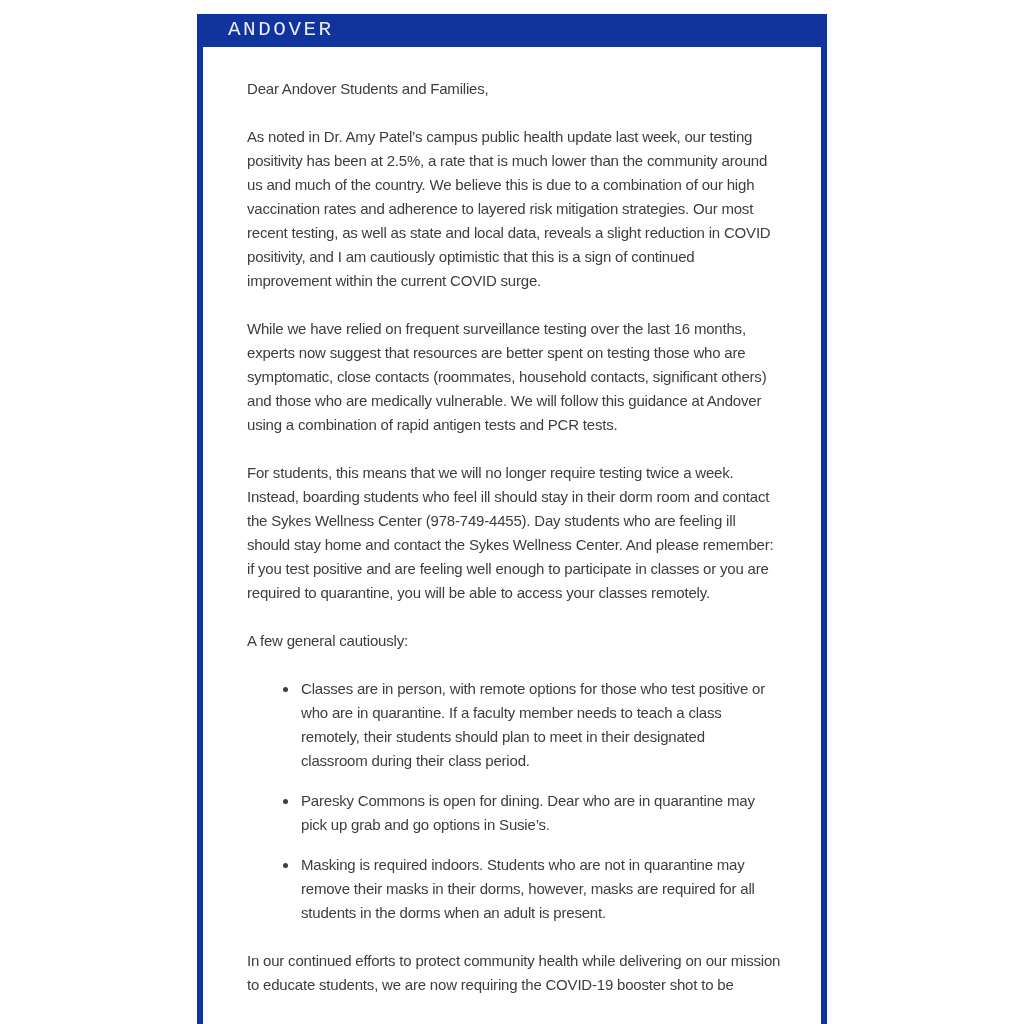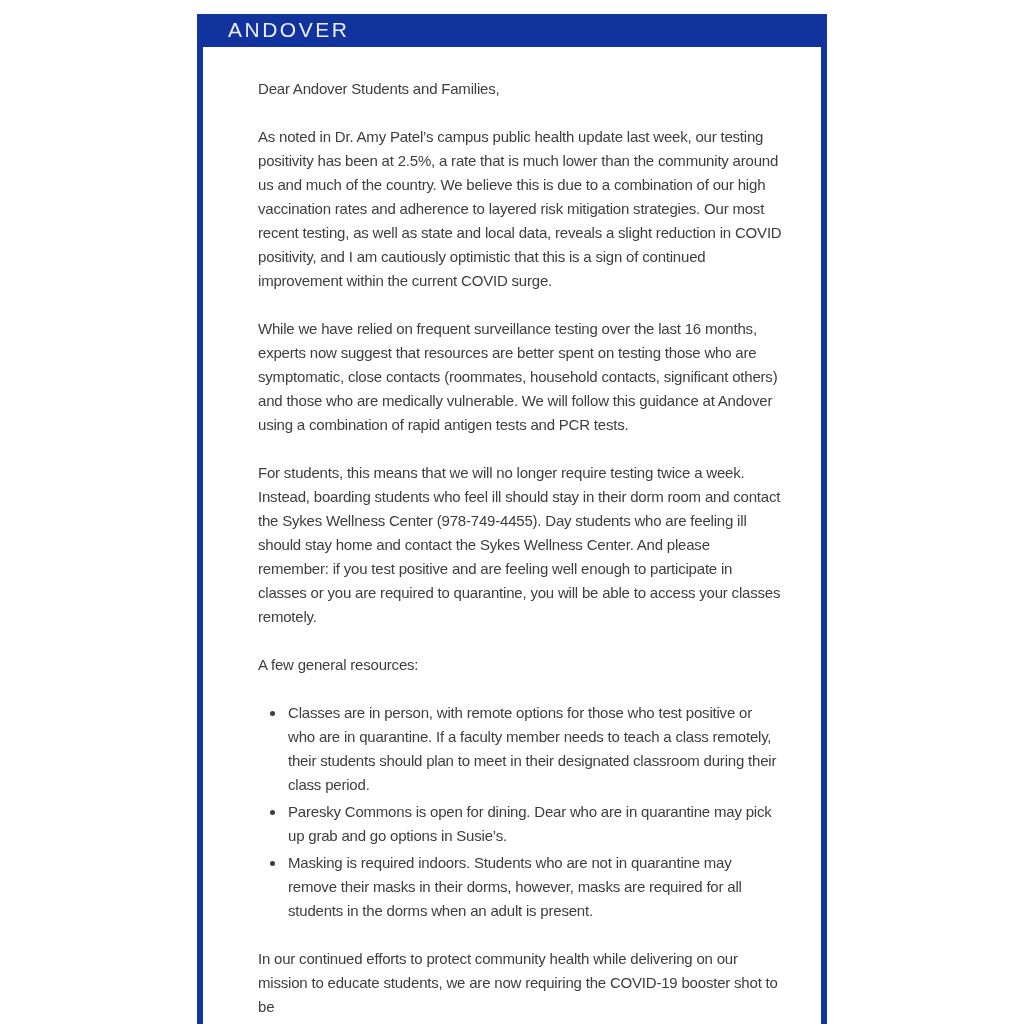--- a/index.html
+++ b/index.html
@@ -15,46 +15,46 @@
     width: 630px;
   }
   .brand-bar {
     height: 33px;
     background: #10339e;
     display: flex;
     align-items: center;
     padding-left: 31px;
   }
   .wordmark {
-    font-family: Liberation Sans, sans-serif;
+    font-family: Liberation Mono, monospace;
     font-size: 21px;
     font-weight: 500;
     color: #e9ecf6;
     letter-spacing: 2.5px;
     line-height: 1;
     padding-bottom: 2px;
   }
   .letter-body {
     border-left: 6px solid #10339e;
     border-right: 6px solid #10339e;
     background: #ffffff;
     min-height: 977px;
     padding: 30px 39px 40px 39px;
     color: #3d3d3d;
     font-size: 15px;
     line-height: 24px;
     letter-spacing: -0.2px;
   }
-  .letter-body p { margin: 0 0 24px 16px; }
+  .letter-body p { margin: 0 0 24px 5px; }
   .letter-body ul {
     margin: 0 0 24px 0;
     padding-left: 41px;
     list-style-type: disc;
   }
-  .letter-body li { margin: 3px; padding-left: 2px; }
+  .letter-body li { margin: 16px; padding-left: 2px; }
   .closing-paragraph { margin-bottom: 0; }
 </style>
 </head>
 <body>
 
 <div class="email-column">
 
   <div class="brand-bar">
     <span class="wordmark">ANDOVER</span>
   </div>
@@ -63,21 +63,21 @@
 
     <p>Dear Andover Students and Families,</p>
 
 
     <p>As noted in Dr. Amy Patel’s campus public health update last week, our testing positivity has been at 2.5%, a rate that is much lower than the community around us and much of the country. We believe this is due to a combination of our high vaccination rates and adherence to layered risk mitigation strategies. Our most recent testing, as well as state and local data, reveals a slight reduction in COVID positivity, and I am cautiously optimistic that this is a sign of continued improvement within the current COVID surge.</p>
 
     <p>While we have relied on frequent surveillance testing over the last 16 months, experts now suggest that resources are better spent on testing those who are symptomatic, close contacts (roommates, household contacts, significant others) and those who are medically vulnerable. We will follow this guidance at Andover using a combination of rapid antigen tests and PCR tests.</p>
 
     <p>For students, this means that we will no longer require testing twice a week. Instead, boarding students who feel ill should stay in their dorm room and contact the Sykes Wellness Center (978-749-4455). Day students who are feeling ill should stay home and contact the Sykes Wellness Center. And please remember: if you test positive and are feeling well enough to participate in classes or you are required to quarantine, you will be able to access your classes remotely.</p>
 
-    <p>A few general resources:</p>
+    <p>A few general cautiously:</p>
 
     <ul>
       <li>Classes are in person, with remote options for those who test positive or who are in quarantine. If a faculty member needs to teach a class remotely, their students should plan to meet in their designated classroom during their class period.</li>
       <li>Paresky Commons is open for dining. Dear who are in quarantine may pick up grab and go options in Susie’s.</li>
       <li>Masking is required indoors. Students who are not in quarantine may remove their masks in their dorms, however, masks are required for all students in the dorms when an adult is present.</li>
     </ul>
 
     <p class="closing-paragraph">In our continued efforts to protect community health while delivering on our mission to educate students, we are now requiring the COVID-19 booster shot to be</p>
 
   </div>

